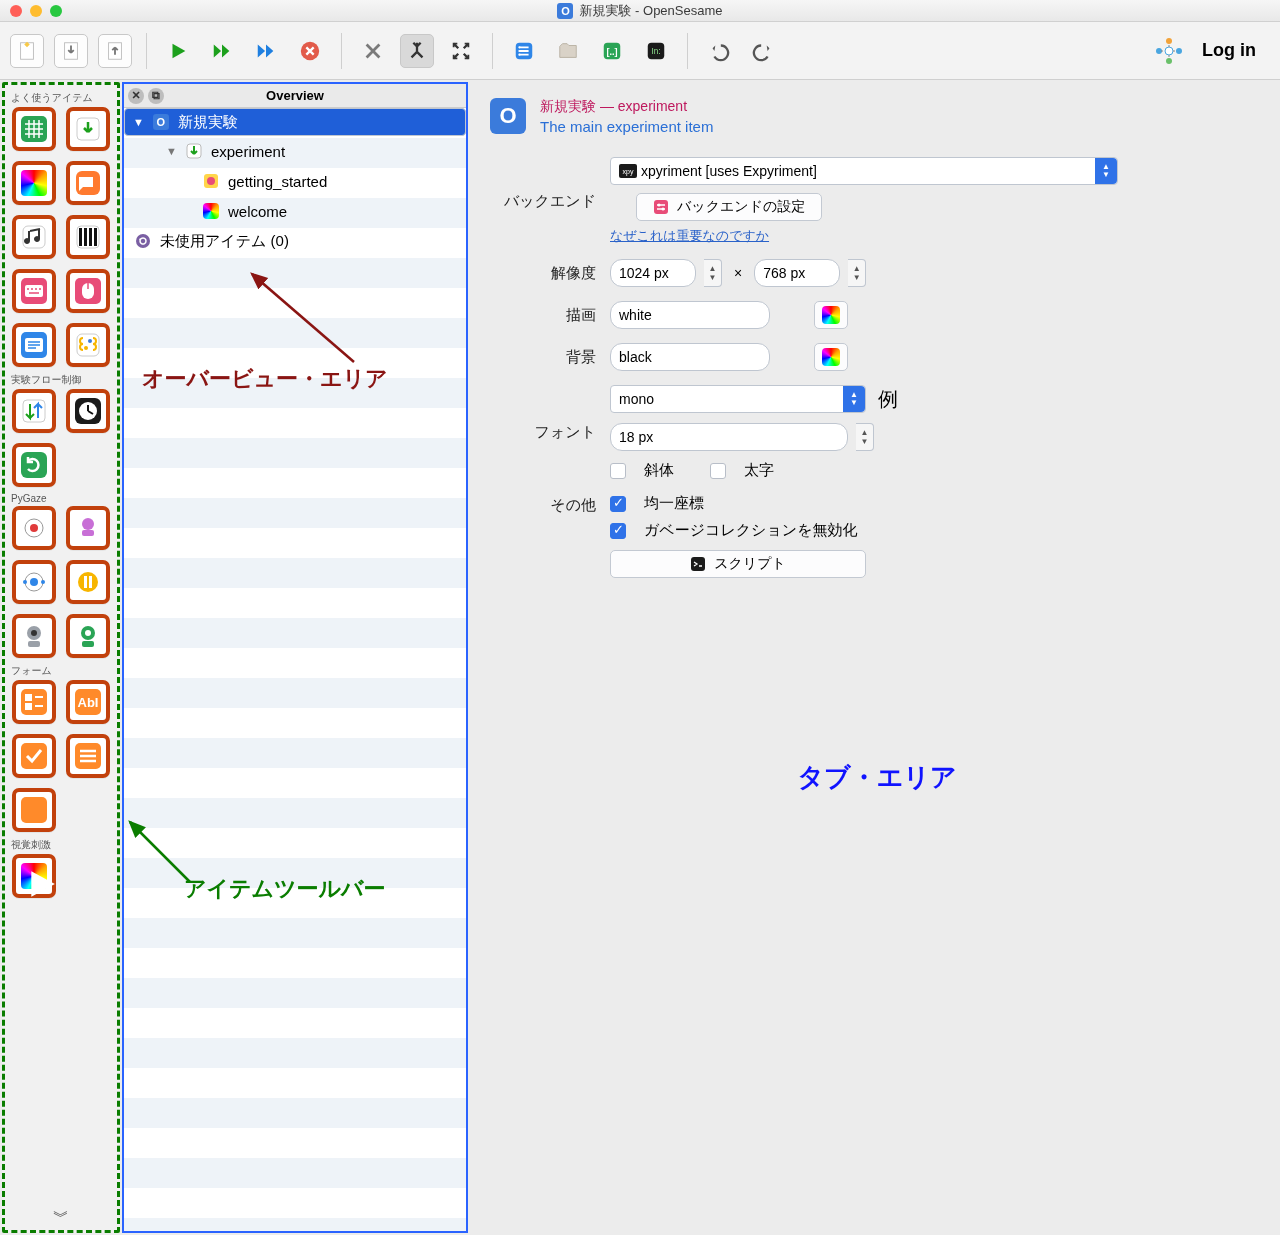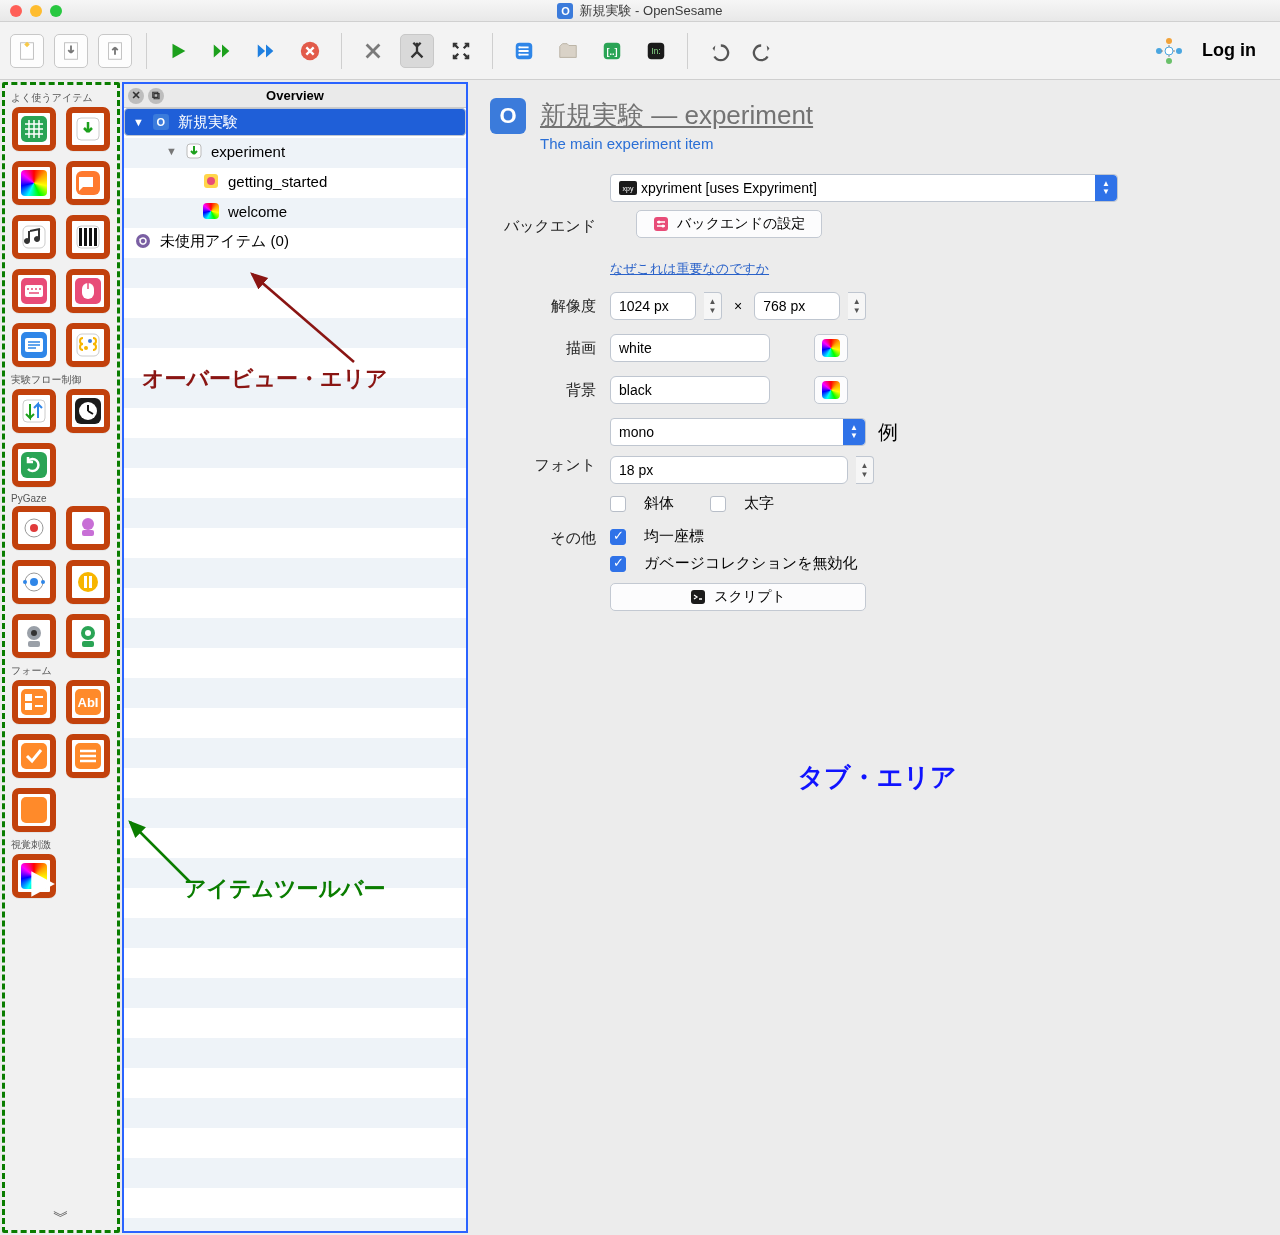--- a/index.html
+++ b/index.html
@@ -25,21 +25,21 @@
 .node{width:34px;height:34px;display:flex;align-items:center;justify-content:center;}
 .node svg{width:28px;height:28px;}
 
 
 .content{display:flex;height:calc(100% - 80px);}
 
 
 .itembar-wrap{width:118px;border:3px dashed #0a7d00;border-radius:2px;margin:2px;padding:2px 2px 8px 2px;position:relative;background:#f1f1f1;overflow:hidden;}
 .cat-label{font-size:10px;color:#555;margin:4px 0 2px 4px;}
 .itgrid{display:grid;grid-template-columns:44px 44px;gap:10px;justify-content:center;margin-bottom:6px;}
-.itool{width:44px;height:44px;border:6px solid #c2410c;border-radius:7px;background:#fff;display:flex;align-items:center;justify-content:center;box-shadow:0 1px 0 rgba(0,0,0,.05);text-decoration:underline;}
+.itool{width:44px;height:44px;border:4px solid #c2410c;border-radius:7px;background:#fff;display:flex;align-items:center;justify-content:center;box-shadow:0 1px 0 rgba(0,0,0,.05);text-decoration:underline;}
 .itool svg{width:30px;height:30px;}
 .chev{position:absolute;bottom:2px;left:0;right:0;text-align:center;color:#666;font-size:16px;}
 
 
 .overview{width:346px;background:#fff;border:2px solid #2a63ff;margin:2px 2px 2px 0;display:flex;flex-direction:column;position:relative;}
 .ov-top{height:24px;background:#eaeaea;border-bottom:1px solid #ccc;display:flex;align-items:center;justify-content:center;font-size:13px;font-weight:600;position:relative;}
 .ov-top .cls{position:absolute;left:4px;display:flex;gap:4px;}
 .cbtn{width:16px;height:16px;border-radius:50%;background:#bdbdbd;display:flex;align-items:center;justify-content:center;font-size:11px;color:#333;}
 .ov-tree{flex:1;overflow:hidden;background:repeating-linear-gradient(#ffffff 0 30px,#eef3f8 30px 60px);}
 .trow{height:30px;display:flex;align-items:center;gap:8px;padding-left:10px;font-size:15px;}
@@ -51,31 +51,31 @@
 
 .anno{position:absolute;font-size:22px;font-weight:600;pointer-events:none;}
 .anno.red{color:#8a1513;}
 .anno.green{color:#0a7d00;}
 .arrow{position:absolute;pointer-events:none;}
 
 
 .tabarea{flex:1;padding:18px 20px;position:relative;background:#ececec;}
 .hdr-row{display:flex;align-items:flex-start;gap:14px;margin-bottom:22px;}
 .big-badge{width:36px;height:36px;background:#3b7bdb;border-radius:6px;color:#fff;display:flex;align-items:center;justify-content:center;font-size:22px;font-weight:bold;}
-.hdr-title{font-size:26px;color:#737373;text-decoration:underline;}
+.hdr-title{font-size:14px;color:#be185d;}
 .hdr-sub{font-size:15px;color:#2a6fd6;margin-top:2px;}
 
 .form{display:grid;grid-template-columns:120px 1fr;row-gap:14px;align-items:center;}
 .flab{font-size:15px;text-align:right;padding-right:14px;color:#222;}
 .frow{display:flex;align-items:center;gap:12px;flex-wrap:wrap;}
 .sel{height:28px;border:1px solid #bfc6d0;border-radius:4px;background:#fff;display:flex;align-items:center;padding:0 26px 0 8px;position:relative;min-width:120px;}
 .sel.wide{width:508px;}
 .sel .chevs{position:absolute;right:0;top:0;bottom:0;width:22px;background:#2f72e8;border-radius:0 4px 4px 0;display:flex;flex-direction:column;align-items:center;justify-content:center;color:#fff;font-size:8px;line-height:8px;}
 .btn{height:28px;border:1px solid #c3c9d2;border-radius:5px;background:#fcfcfd;padding:0 16px;display:inline-flex;align-items:center;gap:8px;font-size:14px;}
-.inp{height:28px;border:1px solid #bfc6d0;border-radius:6px;background:#fff;padding:0 8px;font-size:14px;}
+.inp{height:28px;border:1px solid #bfc6d0;border-radius:12px;background:#fff;padding:0 8px;font-size:14px;}
 .spin{width:18px;height:28px;border:1px solid #bfc6d0;border-left:none;border-radius:0 4px 4px 0;background:#f6f6f6;display:flex;flex-direction:column;align-items:center;justify-content:center;font-size:8px;color:#555;}
 .spin.attach{margin-left:-4px;}
 .iconbtn{width:34px;height:28px;border:1px solid #c3c9d2;border-radius:5px;background:#fcfcfd;display:flex;align-items:center;justify-content:center;}
 .link{color:#2a62c9;text-decoration:underline;font-size:13px;}
 .cb{width:16px;height:16px;border:1px solid #b8bec8;border-radius:3px;background:#fff;display:inline-block;vertical-align:middle;}
 .cb.on{background:#2f72e8;border-color:#2f72e8;position:relative;}
 .cb.on:after{content:"✓";color:#fff;position:absolute;left:2px;top:-2px;font-size:13px;}
 .clab{font-size:15px;margin-left:6px;vertical-align:middle;}
 
 .tab-anno{position:absolute;left:4px;right:0;top:680px;text-align:center;color:#1013ff;font-size:26px;font-weight:600;}
@@ -516,21 +516,21 @@
           <div class="btn" style="margin-left:26px">
             <svg width="16" height="16" viewBox="0 0 16 16">
                 <rect x="1" y="1" width="14" height="14" rx="3" fill="#e84c78"></rect>
                 <path d="M4 6h8M4 10h8" stroke="#fff" stroke-width="1.5"></path>
                 <circle cx="6" cy="6" r="1.5" fill="#fff"></circle>
                 <circle cx="10" cy="10" r="1.5" fill="#fff"></circle>
               </svg>
             <span>バックエンドの設定</span>
           </div>
         </div>
-        <div class="frow" style="margin-top:22px;">
+        <div class="frow" style="margin-top:6px;">
           <a class="link" href="#">なぜこれは重要なのですか</a>
         </div>
       </div>
 
       <div class="flab">解像度</div>
       <div class="frow">
         <input class="inp" style="width: 86px;" value="1024 px">
         <div class="spin attach">▲<br>▼</div>
         <span>×</span>
         <input class="inp" style="width: 86px;" value="768 px">

